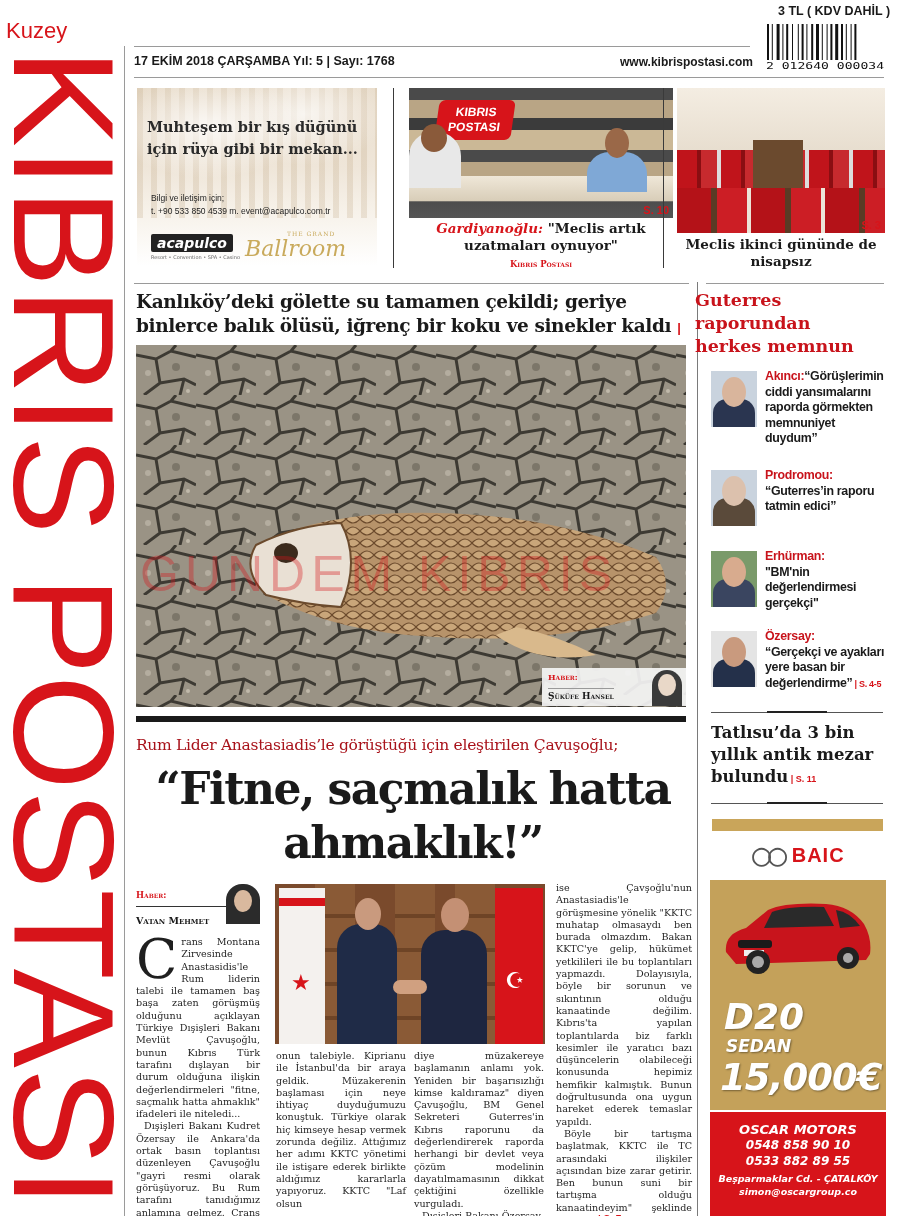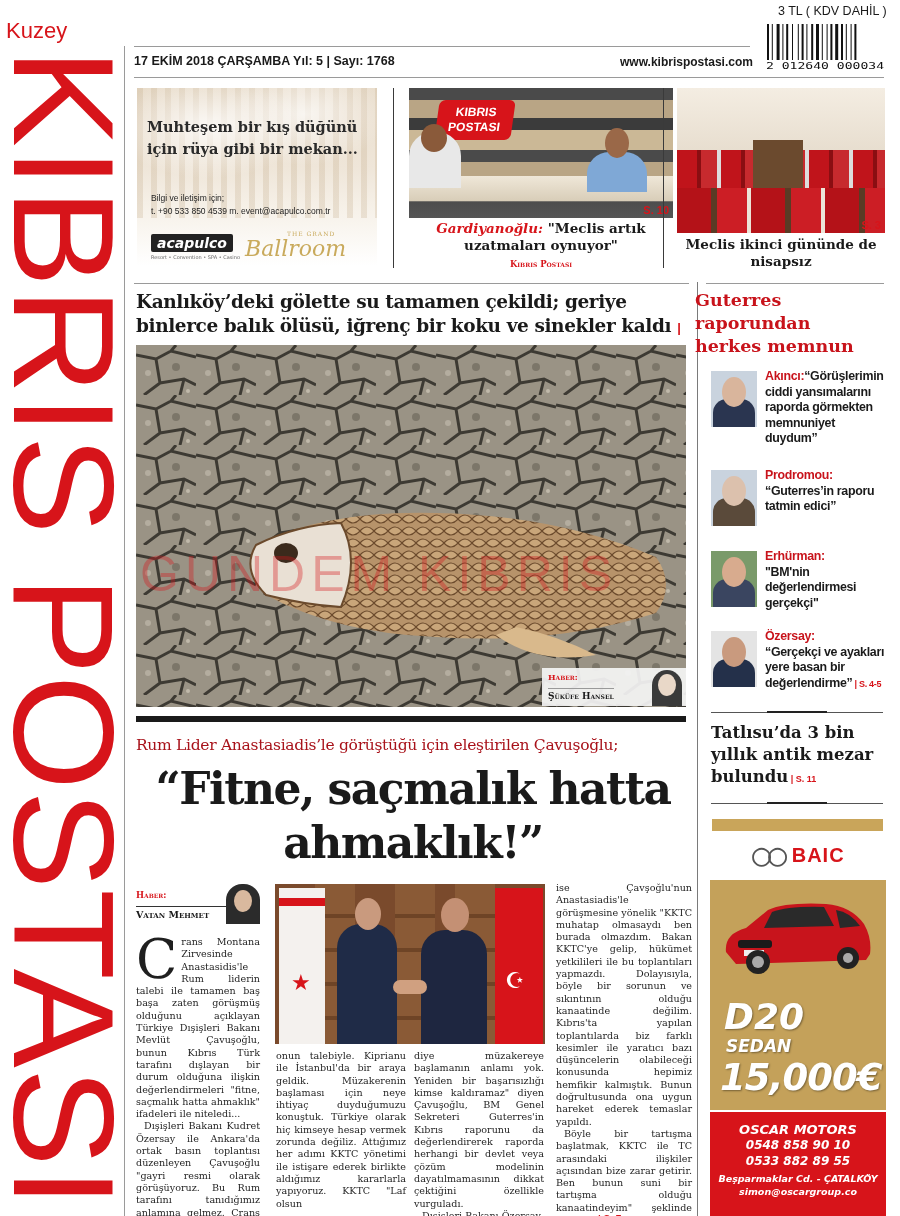--- a/index.html
+++ b/index.html
@@ -12,21 +12,21 @@
   #kuzey { left: 6px; top: 18px; font-family: "Liberation Sans", sans-serif; font-size: 22px; color: #d7141a; }
   #masthead { left: 2px; top: 48px; width: 118px; height: 1160px; }
   #masthead svg { width: 118px; height: 1160px; }
   #vline { left: 124px; top: 46px; width: 1px; height: 1170px; background: #9a9a9a; }
 
   
   #topline { left: 134px; top: 46px; width: 616px; height: 1px; background: #9a9a9a; }
   #bottomline { left: 134px; top: 77px; width: 750px; height: 1px; background: #9a9a9a; }
   #dateline { left: 134px; top: 54px; font-size: 12.5px; font-weight: bold; font-family: "Liberation Sans", sans-serif; }
   #website { left: 620px; top: 55px; font-size: 12px; font-weight: bold; font-family: "Liberation Sans", sans-serif; }
-  #price { left: 778px; top: 4px; font-size: 12.5px; font-weight: normal; font-family: "Liberation Sans", sans-serif; }
+  #price { left: 778px; top: 4px; font-size: 12.5px; font-weight: bold; font-family: "Liberation Sans", sans-serif; }
   #barcode { left: 765px; top: 24px; width: 120px; height: 46px; }
 
   
   #ad-ballroom { left: 137px; top: 88px; width: 240px; height: 178px; background: linear-gradient(180deg,#e9ddcc 0%,#efe6d9 45%,#f7f2ea 70%,#fff 100%); overflow: hidden; }
   #ad-ballroom .hall { position:absolute; left:0; top:0; width:240px; height:130px; background:
      radial-gradient(ellipse at 30% 30%, rgba(255,255,255,.8) 0, rgba(255,255,255,0) 40%),
      radial-gradient(ellipse at 70% 20%, rgba(255,255,255,.7) 0, rgba(255,255,255,0) 35%),
      repeating-linear-gradient(90deg, rgba(190,165,130,.25) 0 6px, rgba(255,255,255,0) 6px 14px); }
   #ad-ballroom .tagline { position:absolute; left:10px; top:28px; width:222px; text-align:left; font-family:"DejaVu Serif",serif; font-weight:bold; font-size:14.5px; line-height:22px; color:#2a2a2a; }
   #ad-ballroom .info { position:absolute; left:14px; top:104px; font-family:"Liberation Sans",sans-serif; font-size:8.5px; line-height:13px; color:#222; }
@@ -72,21 +72,21 @@
   #byline-fish .nm { position:absolute; left:6px; top:20px; font-family:"DejaVu Serif",serif; font-weight:bold; font-size:9px; color:#1a1a1a; font-variant:small-caps; border-top:1px solid #999; padding-top:2px; }
   #byline-fish .face { position:absolute; right:4px; top:2px; width:30px; height:36px; background:#3a3a3a; border-radius:15px 15px 0 0; }
   #byline-fish .face::after { content:""; position:absolute; left:6px; top:4px; width:18px; height:22px; background:#e9d8c8; border-radius:50%; }
 
   #rule-thick { left: 136px; top: 716px; width: 550px; height: 6px; background:#1a1a1a; }
   #kicker { left: 136px; top: 736px; width: 554px; font-family:"DejaVu Serif",serif; font-size:15.5px; color:#a8121a; white-space:nowrap; letter-spacing:-0.3px; }
   #main-headline { left: 136px; top: 762px; width: 554px; text-align:center; font-family:"DejaVu Serif",serif; font-weight:bold; font-size:44px; line-height:54px; letter-spacing:-1.5px; color:#1a1a1a; }
 
   #byline-vatan { left: 136px; top: 884px; width: 124px; height: 42px; }
   #byline-vatan .lbl { position:absolute; left:0; top:6px; font-family:"DejaVu Serif",serif; font-weight:bold; font-size:8.5px; color:#d7141a; font-variant:small-caps; }
-  #byline-vatan .nm { position:absolute; left:0; top:22px; font-family:"DejaVu Serif",serif; font-weight:bold; font-size:9.5px; font-variant:small-caps; border-top:1px solid #333; padding-top:2px; width:90px; }
+  #byline-vatan .nm { position:absolute; left:0; top:22px; font-family:"DejaVu Serif",serif; font-weight:bold; font-size:9.5px; font-variant:small-caps; border-top:1px solid #333; padding-top:8px; width:90px; }
   #byline-vatan .face { position:absolute; right:0; top:0; width:34px; height:40px; background:#2b2b2b; border-radius:16px 16px 0 0; }
   #byline-vatan .face::after { content:""; position:absolute; left:8px; top:6px; width:18px; height:22px; background:#d9b99e; border-radius:50%; }
 
   .body-col { font-family:"DejaVu Serif",serif; font-size:9.6px; line-height:12.3px; text-align:justify; color:#1f1f1f; hyphens:manual; }
   .body-col p { text-indent: 8px; }
   .body-col p.first { text-indent: 0; }
   #col1 { left: 136px; top: 936px; width: 124px; }
   #col1 .dropcap { float:left; font-size:54px; line-height:44px; margin:2px 4px 0 0; font-family:"DejaVu Serif",serif; }
   #col2 { left: 276px; top: 1050px; width: 130px; }
   #col3 { left: 414px; top: 1050px; width: 130px; }

